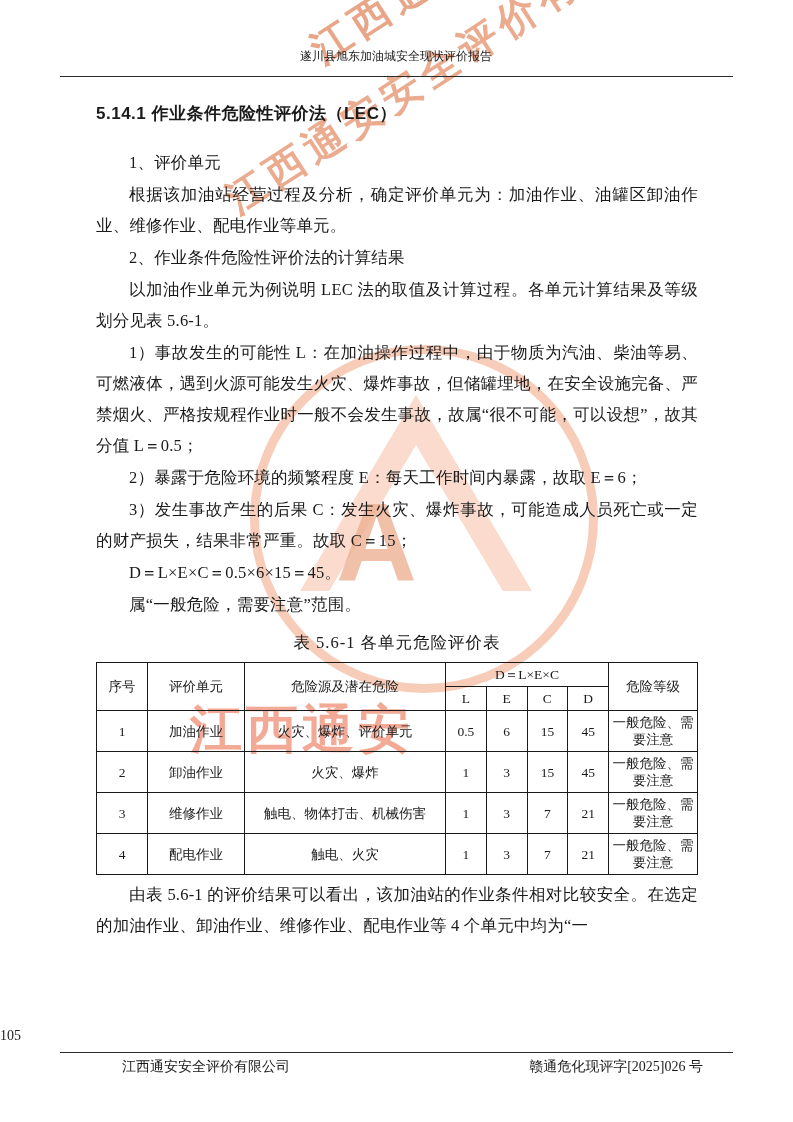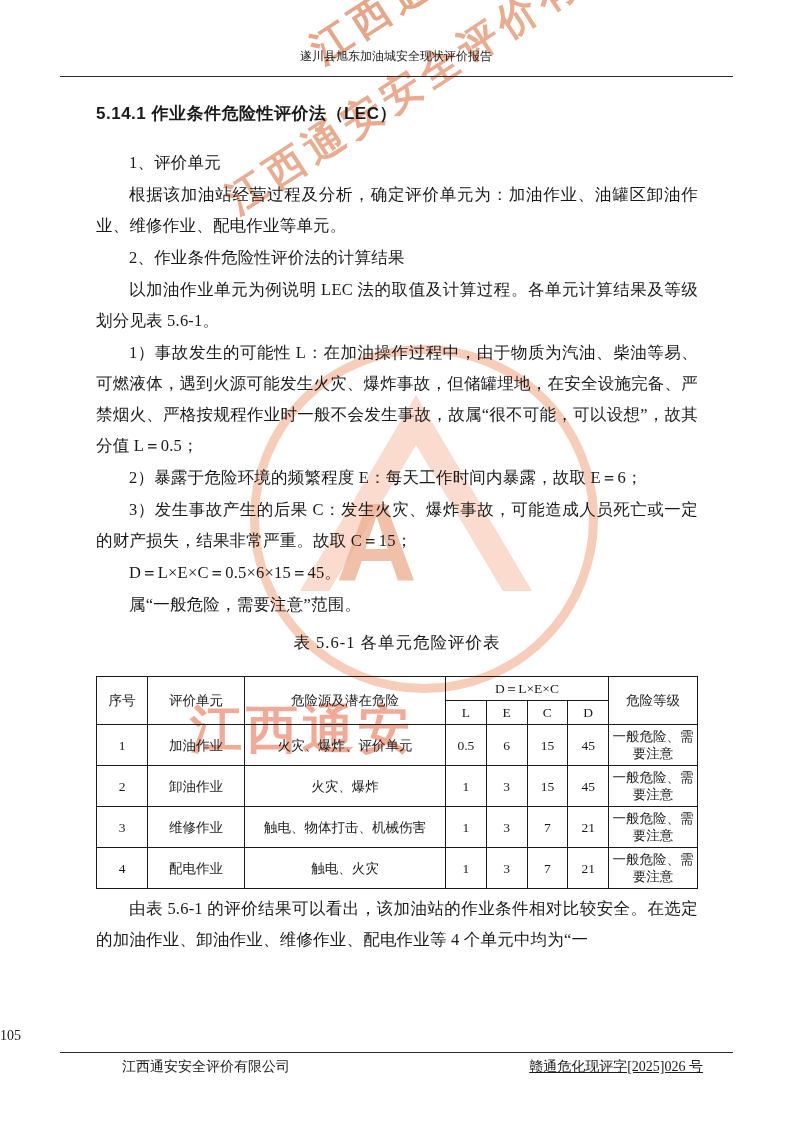--- a/index.html
+++ b/index.html
@@ -166,21 +166,21 @@
     font-size: 16.5px;
     line-height: 31px;
     margin: 0 0 1px 0;
     text-indent: 33px;
     text-align: justify;
     letter-spacing: 0.2px;
   }
   .tbl-caption {
     text-align: center;
     font-size: 16.5px;
-    margin: 12px 0 22px 0;
+    margin: 12px 0 8px 0;
     letter-spacing: 1px;
   }
 
   
   table.risk {
     border-collapse: collapse;
     width: 602px;
     font-size: 13px;
     table-layout: fixed;
   }
@@ -230,21 +230,21 @@
     left: 60px;
     top: 1058px;
     width: 673px;
     display: flex;
     justify-content: space-between;
     font-size: 14px;
     color: #1b1b1b;
     z-index: 2;
   }
   .footer-left { padding-left: 62px; }
-  .footer-right { padding-right: 30px; text-decoration: underline; }
+  .footer-right { padding-right: 30px; }
 </style>
 </head>
 <body>
 
 <div class="page">
 
   <div class="watermark">
     <div class="wm-inner">
       <div class="wm-ring"></div>
       <div class="wm-tri"></div>

